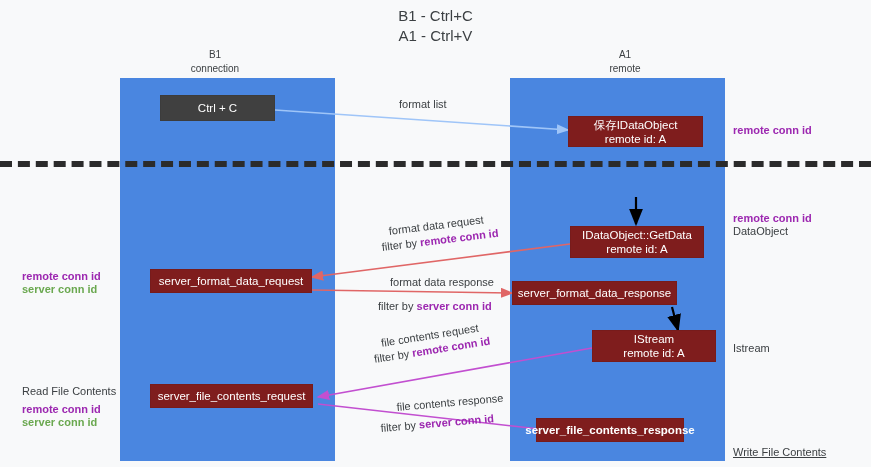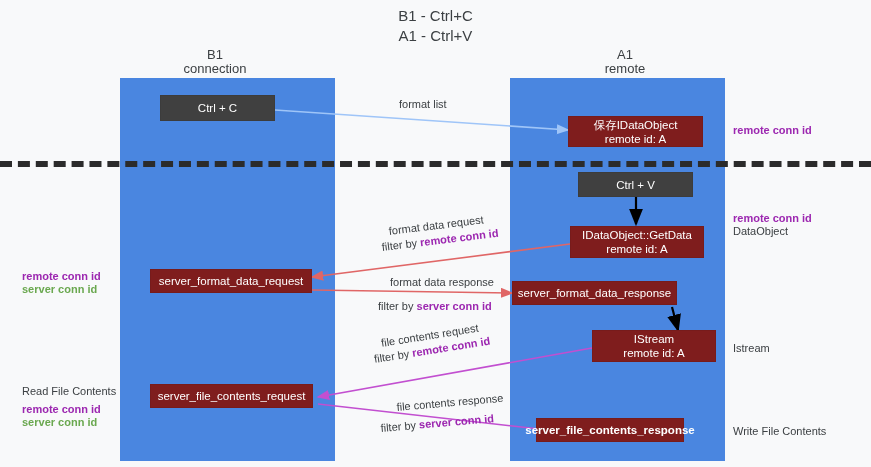--- a/index.html
+++ b/index.html
@@ -24,21 +24,21 @@
     width: 871px;
     text-align: center;
     font-size: 15px;
     color: #3c4043;
     line-height: 20px;
     white-space: pre-line;
   }
   .col-head {
     position: absolute;
     text-align: center;
-    font-size: 13px;
+    font-size: 10px;
     color: #3c4043;
     line-height: 14px;
     white-space: pre-line;
   }
   .lane {
     position: absolute;
     background: #4a86e0;
   }
   .box {
     position: absolute;
@@ -132,21 +132,20 @@
     <line x1="318" y1="404" x2="548" y2="430" stroke="#c24fd0" stroke-width="1.6" marker-end="url(#ah-magenta)"></line>
   </svg>
 
   <div class="dashed" style="top:161px;"></div>
 
   <div class="box green" style="left:160px; top:95px; width:115px; height:26px;">Ctrl + C</div>
 
   <div class="box orange" style="left:568px; top:116px; width:135px; height:31px;">保存IDataObject
 remote id: A</div>
 
-  <div class="box green" style="left:578px; top:172px; width:115px; height:25px;">Ctrl + V</div>
 
   <div class="box orange" style="left:570px; top:226px; width:134px; height:32px;">IDataObject::GetData
 remote id: A</div>
 
   <div class="box orange" style="left:512px; top:281px; width:165px; height:24px;">server_format_data_response</div>
 
   <div class="box orange" style="left:150px; top:269px; width:162px; height:24px;">server_format_data_request</div>
 
   <div class="box orange" style="left:592px; top:330px; width:124px; height:32px;">IStream
 remote id: A</div>
@@ -166,21 +165,21 @@
   <div class="lbl rot" style="left:380px; top:336px; transform: rotate(-9deg);">file contents request</div>
   <div class="lbl rot" style="left:373px; top:352px; transform: rotate(-9deg);"><span>filter by </span><span class="purple-b">remote conn id</span></div>
 
   <div class="lbl rot" style="left:396px; top:400px; transform: rotate(-5deg);">file contents response</div>
   <div class="lbl rot" style="left:380px; top:421px; transform: rotate(-5deg);"><span>filter by </span><span class="purple-b">server conn id</span></div>
 
   <div class="lbl purple-b" style="left:733px; top:123px;">remote conn id</div>
   <div class="lbl purple-b" style="left:733px; top:211px;">remote conn id</div>
   <div class="lbl" style="left:733px; top:224px;">DataObject</div>
   <div class="lbl" style="left:733px; top:341px;">Istream</div>
-  <div class="lbl" style="left:733px; top:424px;">Write File Contents</div>
+  <div class="lbl" style="left:733px; top:445px;text-decoration:underline;">Write File Contents</div>
 
   <div class="lbl purple-b" style="left:22px; top:269px;">remote conn id</div>
   <div class="lbl green-t" style="left:22px; top:282px;">server conn id</div>
 
   <div class="lbl" style="left:22px; top:384px;">Read File Contents</div>
   <div class="lbl purple-b" style="left:22px; top:402px;">remote conn id</div>
   <div class="lbl green-t" style="left:22px; top:415px;">server conn id</div>
 
 </div>
 

